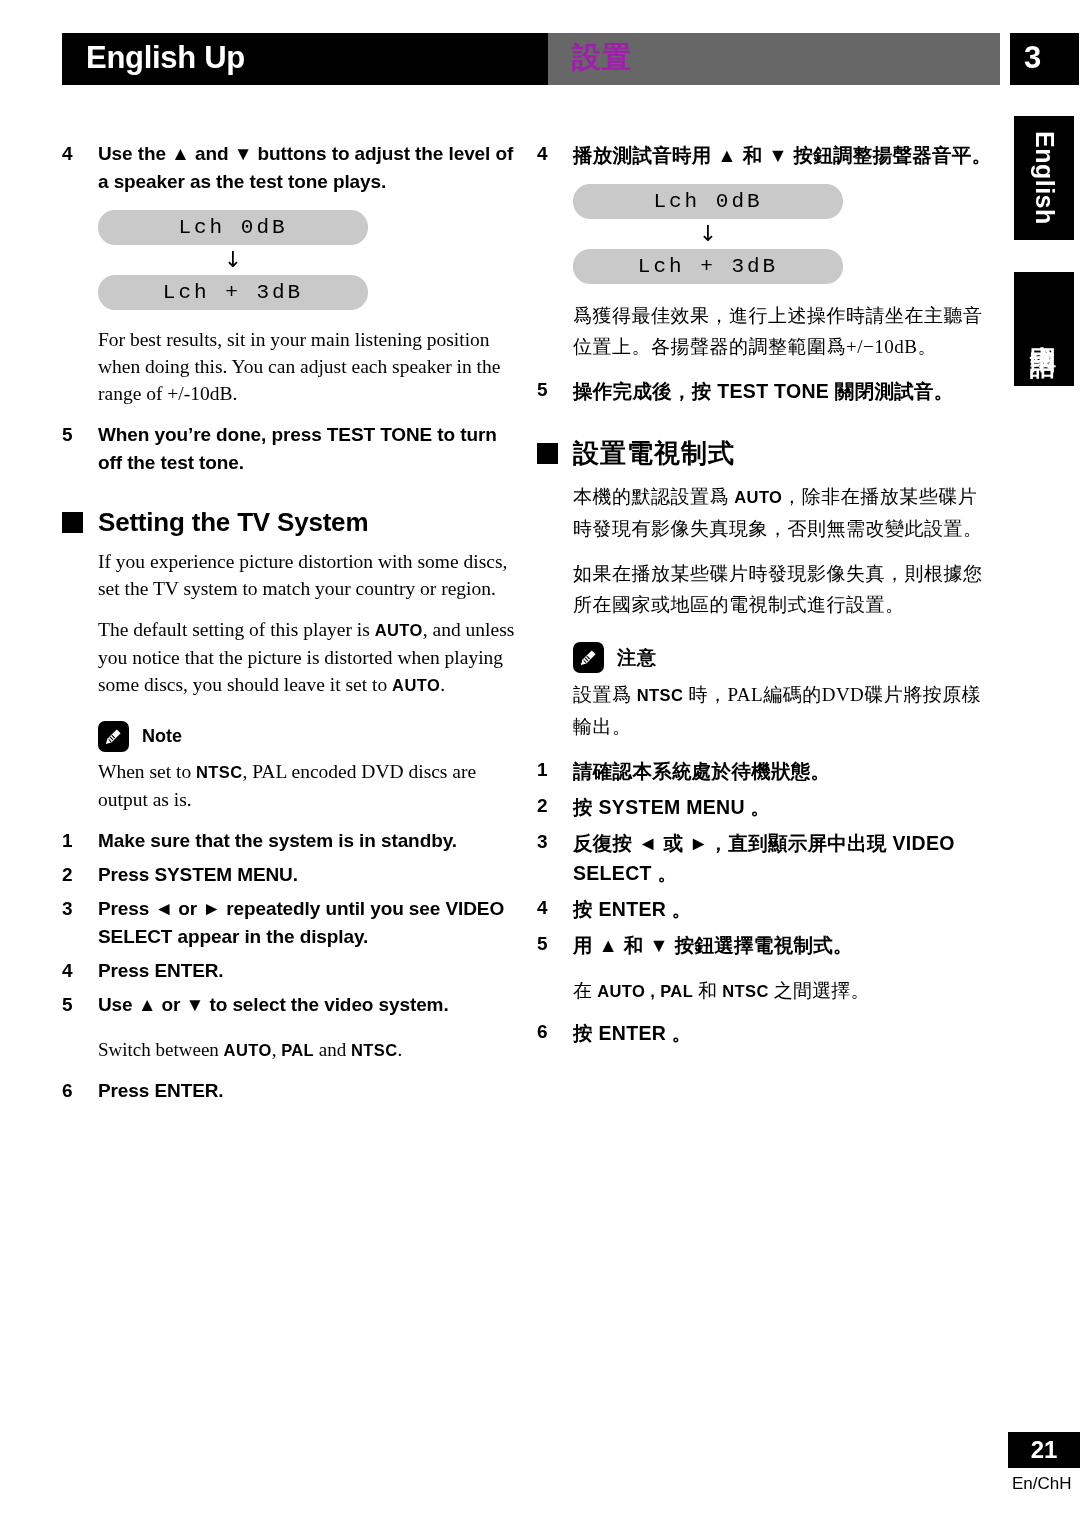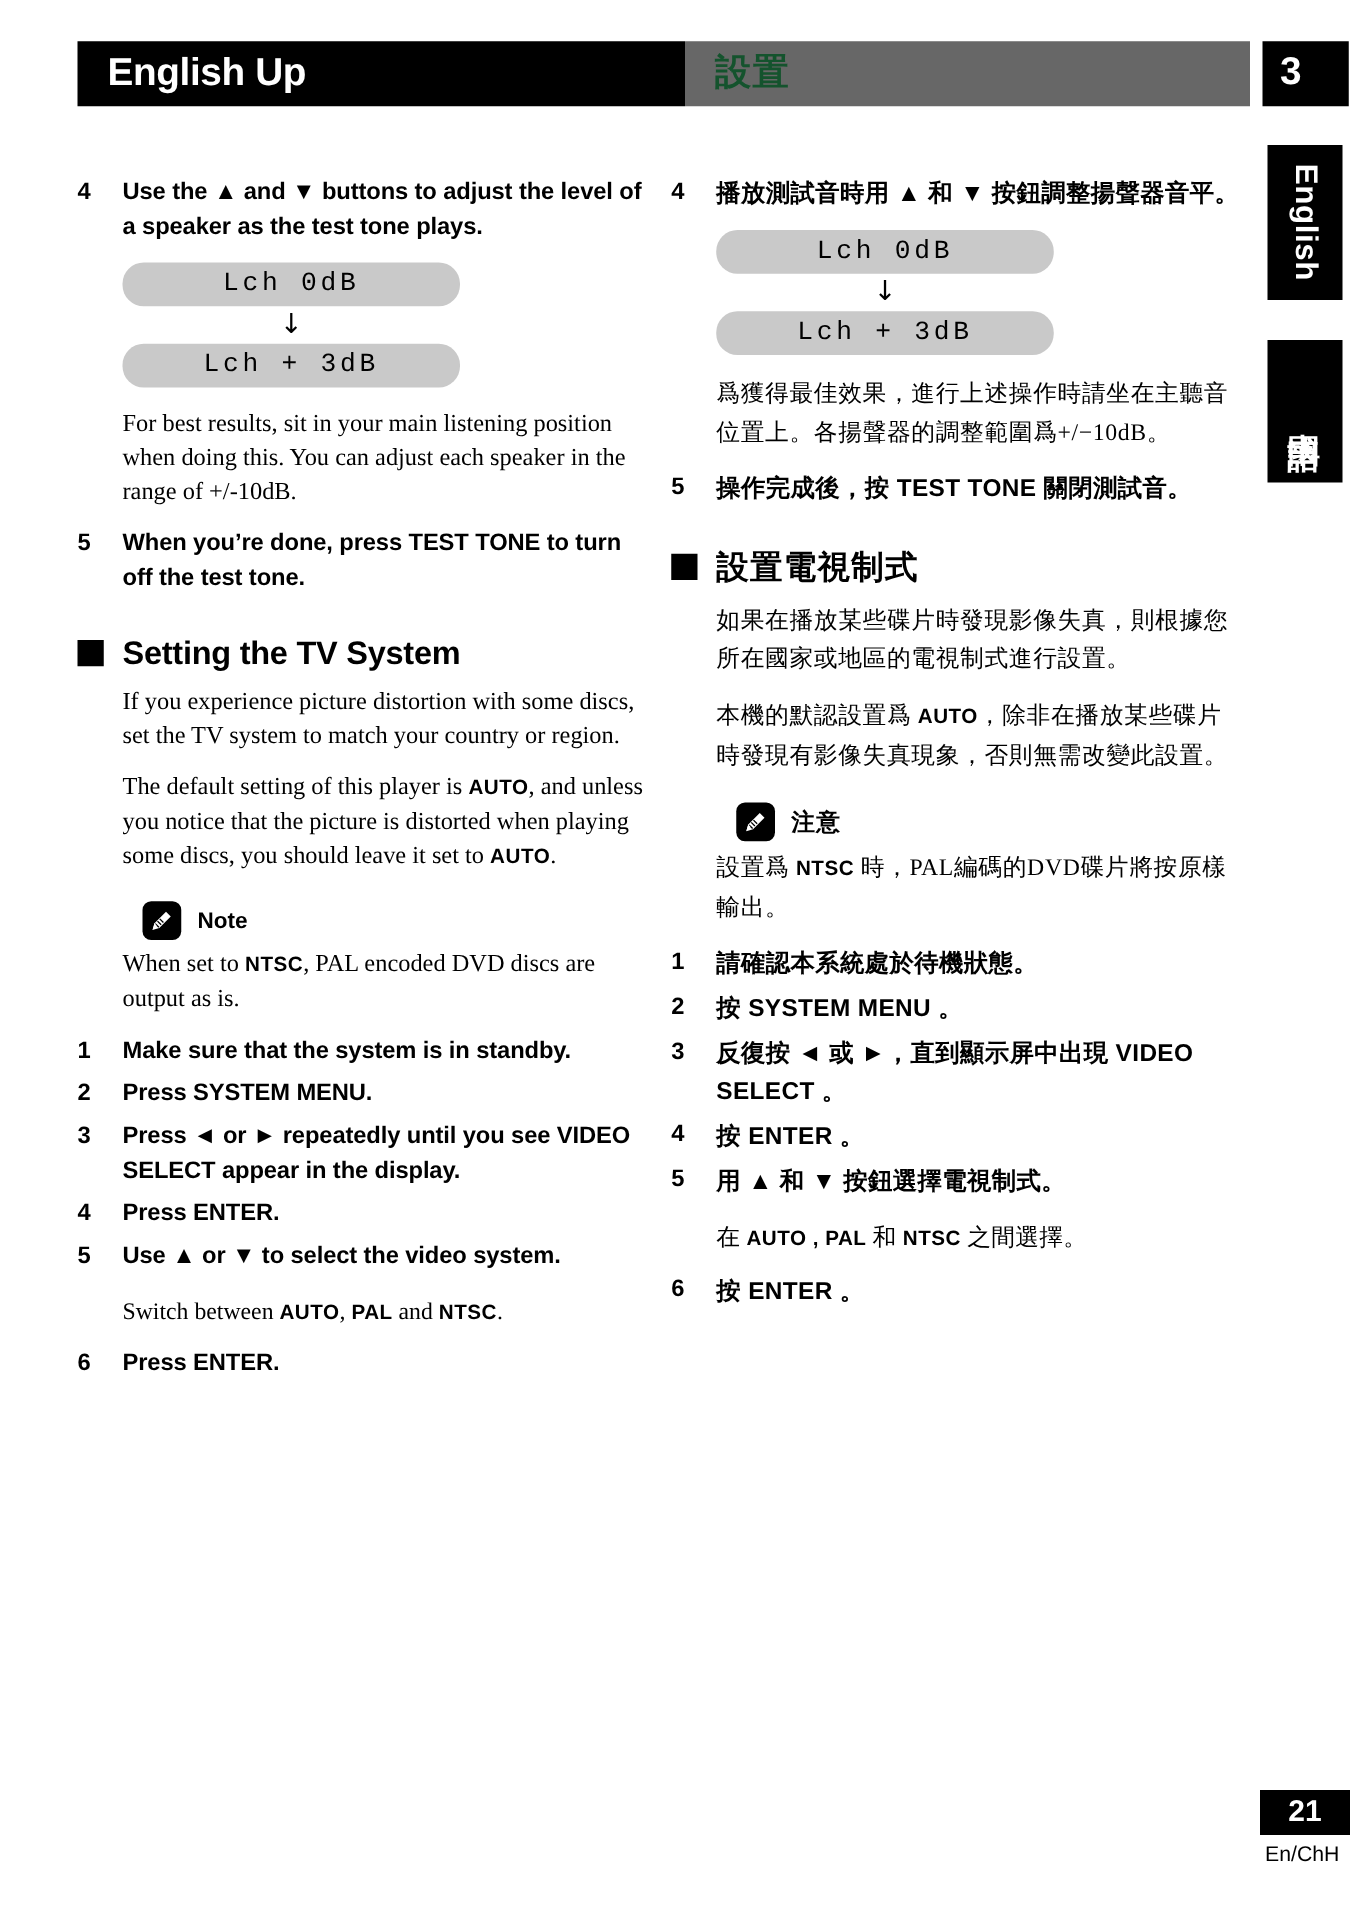--- a/index.html
+++ b/index.html
@@ -15,21 +15,21 @@
   .header{position:absolute;left:62px;top:33px;width:955px;height:52px;}
   .hdr-black{position:absolute;left:0;top:0;width:486px;height:52px;background:#000;}
   .hdr-gray{position:absolute;left:486px;top:0;width:452px;height:52px;background:#676767;}
   .hdr-title{
     position:absolute;left:24px;top:50%;transform:translateY(-52%);
     color:#fff;font-family:"Liberation Sans",sans-serif;font-weight:bold;
     font-size:31px;letter-spacing:-0.3px;
   }
   .hdr-title-cn{
     position:absolute;left:510px;top:50%;transform:translateY(-52%);
-    color:#14532d;font-family:"Liberation Sans",sans-serif;font-weight:bold;
+    color:#a21caf;font-family:"Liberation Sans",sans-serif;font-weight:bold;
     font-size:29px;letter-spacing:1px;
   }
   .hdr-num{
     position:absolute;left:948px;top:0;width:69px;height:52px;background:#000;
   }
   .hdr-num span{
     position:absolute;left:14px;top:50%;transform:translateY(-54%);
     color:#fff;font-family:"Liberation Sans",sans-serif;font-weight:bold;font-size:31px;
   }
 
@@ -84,21 +84,21 @@
   .sec-bullet{
     width:21px;height:21px;background:#000;flex:0 0 21px;margin-right:15px;
   }
   .sec-title{
     font-family:"Liberation Sans",sans-serif;font-weight:bold;font-size:26px;
     letter-spacing:-0.2px;
   }
   .sec-title.cn{font-size:26px;letter-spacing:1px;}
 
   
-  .note-head{display:flex;align-items:center;margin:22px 0 6px 52px;}
+  .note-head{display:flex;align-items:center;margin:22px 0 6px 36px;}
   .note-icon{
     width:31px;height:31px;background:#000;border-radius:7px;flex:0 0 31px;
     margin-right:13px;position:relative;
   }
   .note-icon svg{position:absolute;left:5px;top:5px;}
   .note-label{
     font-family:"Liberation Sans",sans-serif;font-weight:bold;font-size:18px;
   }
   .note-label.cn{font-size:19px;letter-spacing:1px;}
 
@@ -268,23 +268,23 @@
       <div class="step-body">
         <div class="step-text cn"><span>操作完成後，按 </span><span>TEST TONE</span><span> 關閉測試音。</span></div>
       </div>
     </div>
 
     <div class="sec-head">
       <div class="sec-bullet"></div>
       <div class="sec-title cn">設置電視制式</div>
     </div>
 
+    <p class="para cn"><span>本機的默認設置爲 </span><span class="mono-b">AUTO</span><span>，除非在播放某些碟片時發現有影像失真現象，否則無需改變此設置。</span></p>
+
     <p class="para cn">如果在播放某些碟片時發現影像失真，則根據您所在國家或地區的電視制式進行設置。</p>
-
-    <p class="para cn"><span>本機的默認設置爲 </span><span class="mono-b">AUTO</span><span>，除非在播放某些碟片時發現有影像失真現象，否則無需改變此設置。</span></p>
 
     <div class="note-head">
       <div class="note-icon">
         <svg width="21" height="21" viewBox="0 0 21 21">
           <path d="M3 18 L4.6 12.6 L13.8 3.4 L17.6 7.2 L8.4 16.4 Z" fill="#fff"></path>
           <path d="M5.2 12.9 L8.1 15.8" stroke="#000" stroke-width="1.1" fill="none"></path>
           <path d="M7.0 10.9 L9.9 13.8" stroke="#000" stroke-width="1.1" fill="none"></path>
           <path d="M8.8 9.1 L11.7 12.0" stroke="#000" stroke-width="1.1" fill="none"></path>
           <path d="M3 18 L4.6 12.6 L6.3 14.3 Z" fill="#fff"></path>
         </svg>

